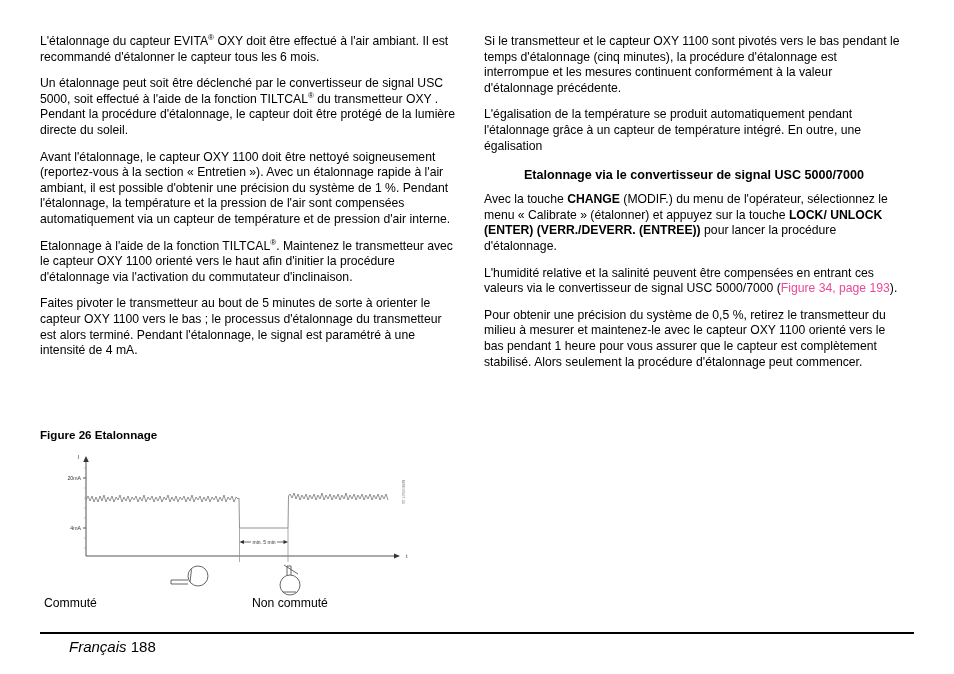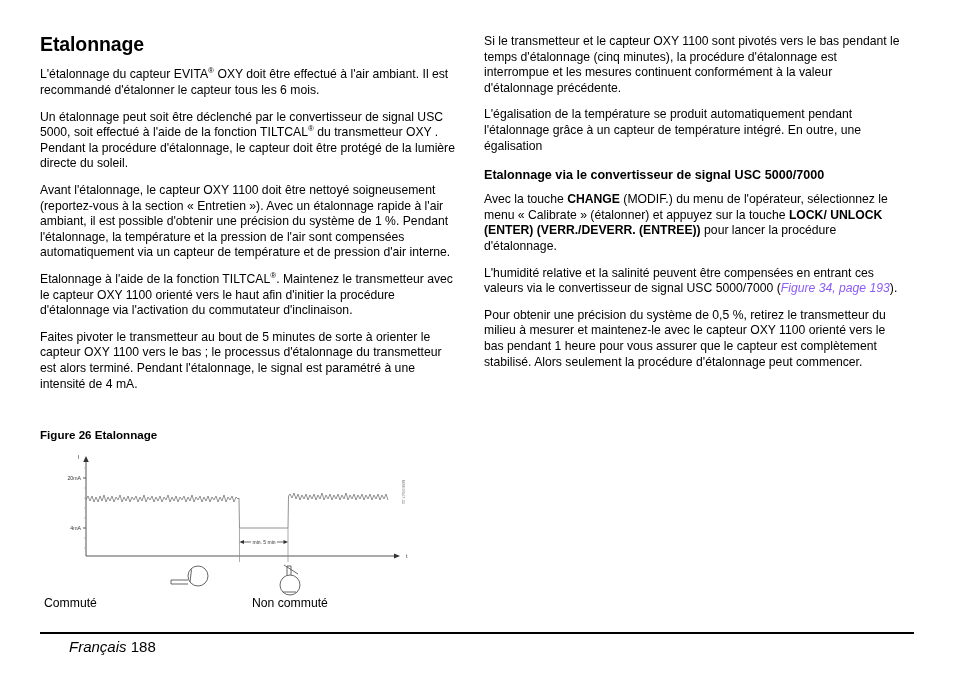--- a/index.html
+++ b/index.html
@@ -40,31 +40,31 @@
     font-size: 12.2px;
     line-height: 15.6px;
     margin: 0 0 11px 0;
     text-align: left;
   }
   h2.sub-head {
     font-size: 12.6px;
     font-weight: bold;
     margin: 14px 0 9px 0;
     line-height: 15px;
+    text-align: center;
   }
   sup.reg {
     font-size: 8px;
     vertical-align: super;
     line-height: 0;
   }
   b.kbd { font-weight: bold; }
   a.xref, .xref {
-    color: #8b5cf6;
+    color: #ec4899;
     text-decoration: none;
-    font-style: italic;
   }
 
   
   .fig-caption {
     position: absolute;
     left: 40px;
     top: 428px;
     font-size: 11.6px;
     font-weight: bold;
   }
@@ -102,21 +102,20 @@
     margin-left: 29px;
   }
   .footer-text .lang { font-style: italic; }
 </style>
 </head>
 <body>
 
 <div class="page">
 
   <div class="col col-left">
-    <h1 class="page-title">Etalonnage</h1>
     <div id="left-body">
         <p class="body-par"><span>L'étalonnage du capteur EVITA</span><sup class="reg">®</sup><span> OXY doit être effectué à l'air ambiant. Il est recommandé d'étalonner le capteur tous les 6 mois.</span></p>
         <p class="body-par"><span>Un étalonnage peut soit être déclenché par le convertisseur de signal USC 5000, soit effectué à l'aide de la fonction TILTCAL</span><sup class="reg">®</sup><span> du transmetteur OXY . Pendant la procédure d'étalonnage, le capteur doit être protégé de la lumière directe du soleil.</span></p>
         <p class="body-par"><span>Avant l'étalonnage, le capteur OXY 1100 doit être nettoyé soigneusement (reportez-vous à la section « Entretien »). Avec un étalonnage rapide à l'air ambiant, il est possible d'obtenir une précision du système de 1 %. Pendant l'étalonnage, la température et la pression de l'air sont compensées automatiquement via un capteur de température et de pression d'air interne.</span></p>
         <p class="body-par"><span>Etalonnage à l'aide de la fonction TILTCAL</span><sup class="reg">®</sup><span>. Maintenez le transmetteur avec le capteur OXY 1100 orienté vers le haut afin d'initier la procédure d'étalonnage via l'activation du commutateur d'inclinaison.</span></p>
         <p class="body-par"><span>Faites pivoter le transmetteur au bout de 5 minutes de sorte à orienter le capteur OXY 1100 vers le bas ; le processus d'étalonnage du transmetteur est alors terminé. Pendant l'étalonnage, le signal est paramétré à une intensité de 4 mA.</span></p>
       </div>
   </div>
 
   <div class="fig-caption">Figure 26 Etalonnage</div>

